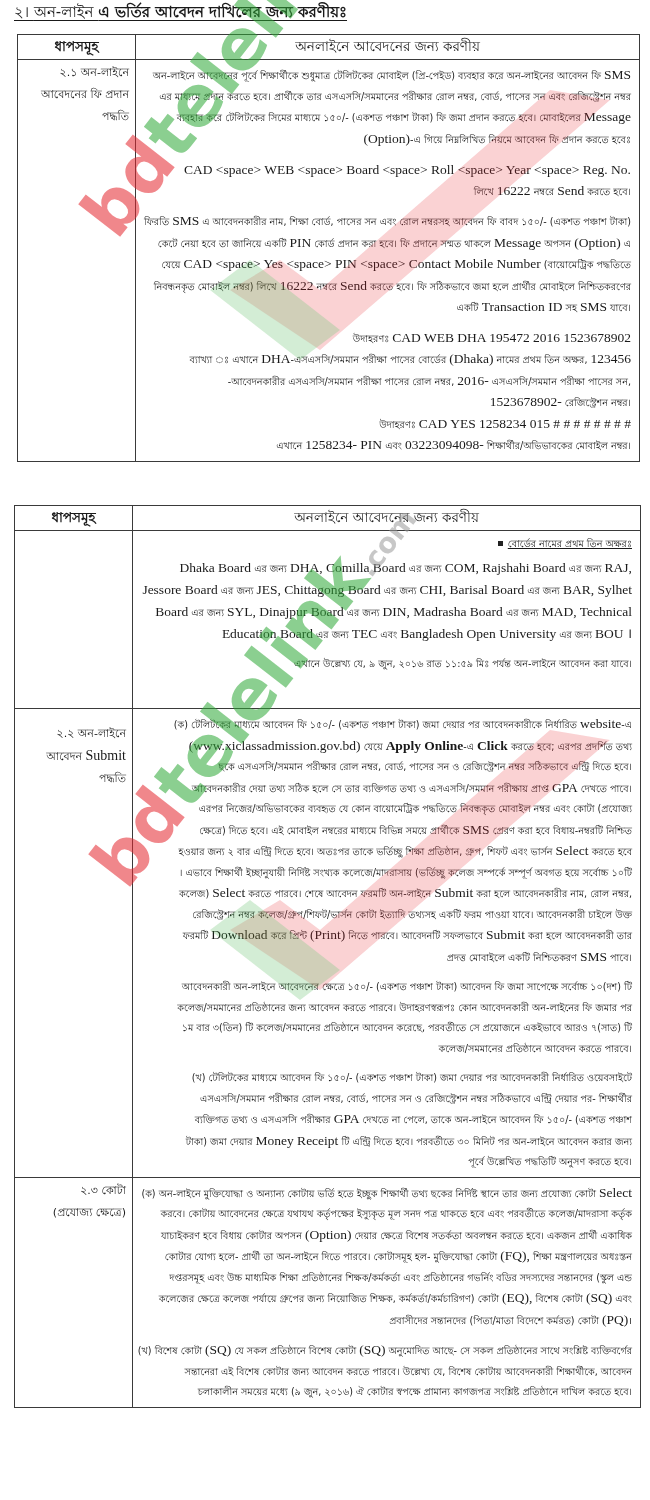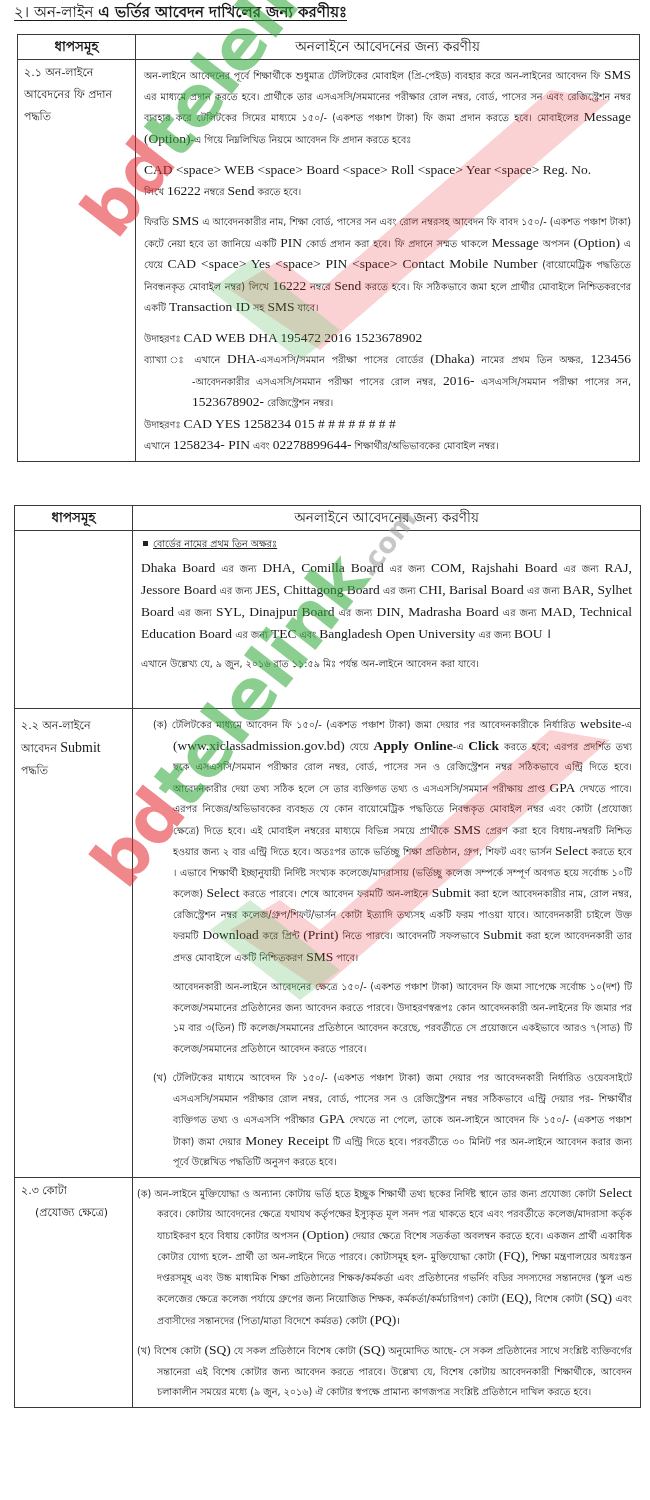--- a/index.html
+++ b/index.html
@@ -16,21 +16,21 @@
     white-space: nowrap;
   }
   .page-title .num { font-weight: normal; }
   .page-title .bold { font-weight: bold; }
 
   table.steps {
     position: absolute; border-collapse: collapse; table-layout: fixed;
     background: transparent;
   }
   table.steps td, table.steps th {
-    border: 1.5px solid #3a3a3a; vertical-align: top;
+    border: 1.5px solid #3a3a3a; vertical-align: top; text-align: right;
   }
   table.steps th {
     font-family: "DejaVu Sans", sans-serif;
     font-size: 13.5px; font-weight: normal; height: 24px; padding: 0 4px;
     text-align: center; vertical-align: middle;
   }
   table.steps th.c1 { font-weight: bold; }
   #t1 { left: 17px; top: 34px; width: 623px; }
   #t2 { left: 14px; top: 505px; width: 627px; }
   col.c1 { width: 118px; }
@@ -92,21 +92,21 @@
       <div>আবেদনের ফি প্রদান</div>
       <div>পদ্ধতি</div>
     </td>
     <td class="body">
       <p><span>অন-লাইনে আবেদনের পূর্বে শিক্ষার্থীকে শুধুমাত্র টেলিটকের মোবাইল (প্রি-পেইড) ব্যবহার করে অন-লাইনের আবেদন ফি </span><span class="e">SMS</span><span> এর মাধ্যমে প্রদান করতে হবে। প্রার্থীকে তার এসএসসি/সমমানের পরীক্ষার রোল নম্বর, বোর্ড, পাসের সন এবং রেজিস্ট্রেশন নম্বর ব্যবহার করে টেলিটকের সিমের মাধ্যমে ১৫০/- (একশত পঞ্চাশ টাকা) ফি জমা প্রদান করতে হবে। মোবাইলের </span><span class="e">Message (Option)</span><span>-এ গিয়ে নিম্নলিখিত নিয়মে আবেদন ফি প্রদান করতে হবেঃ</span></p>
       <p class="big"><span>CAD &lt;space&gt; WEB &lt;space&gt; Board &lt;space&gt; Roll &lt;space&gt; Year &lt;space&gt; Reg. No.</span><br><span style="font-family:'DejaVu Sans',sans-serif;font-size:9.6px">লিখে </span><span>16222</span><span style="font-family:'DejaVu Sans',sans-serif;font-size:9.6px"> নম্বরে </span><span>Send</span><span style="font-family:'DejaVu Sans',sans-serif;font-size:9.6px"> করতে হবে।</span></p>
       <p><span>ফিরতি </span><span class="e">SMS</span><span> এ আবেদনকারীর নাম, শিক্ষা বোর্ড, পাসের সন এবং রোল নম্বরসহ আবেদন ফি বাবদ ১৫০/- (একশত পঞ্চাশ টাকা) কেটে নেয়া হবে তা জানিয়ে একটি </span><span class="e">PIN</span><span> কোর্ড প্রদান করা হবে। ফি প্রদানে সম্মত থাকলে </span><span class="e">Message</span><span> অপসন </span><span class="e">(Option)</span><span> এ যেয়ে </span><span class="e">CAD &lt;space&gt; Yes &lt;space&gt; PIN &lt;space&gt; Contact Mobile Number</span><span> (বায়োমেট্রিক পদ্ধতিতে নিবন্ধনকৃত মোবাইল নম্বর) লিখে </span><span class="e">16222</span><span> নম্বরে </span><span class="e">Send</span><span> করতে হবে। ফি সঠিকভাবে জমা হলে প্রার্থীর মোবাইলে নিশ্চিতকরণের একটি </span><span class="e">Transaction ID</span><span> সহ </span><span class="e">SMS</span><span> যাবে।</span></p>
       <div><span>উদাহরণঃ </span><span class="e">CAD WEB DHA 195472  2016 1523678902</span></div>
       <div class="hang2"><span>ব্যাখ্যা ঃ এখানে </span><span class="e">DHA</span><span>-এসএসসি/সমমান পরীক্ষা পাসের বোর্ডের </span><span class="e">(Dhaka)</span><span> নামের প্রথম তিন অক্ষর, </span><span class="e">123456</span><span> -আবেদনকারীর এসএসসি/সমমান পরীক্ষা পাসের  রোল নম্বর, </span><span class="e">2016-</span><span> এসএসসি/সমমান পরীক্ষা পাসের সন, </span><span class="e">1523678902-</span><span> রেজিস্ট্রেশন নম্বর।</span></div>
       <div><span>উদাহরণঃ </span><span class="e">CAD YES 1258234 015 # # # # # # # #</span></div>
-      <div><span>এখানে </span><span class="e">1258234- PIN</span><span> এবং </span><span class="e">02278899644-</span><span> শিক্ষার্থীর/অভিভাবকের মোবাইল নম্বর।</span></div>
+      <div><span>এখানে </span><span class="e">1258234- PIN</span><span> এবং </span><span class="e">03223094098-</span><span> শিক্ষার্থীর/অভিভাবকের মোবাইল নম্বর।</span></div>
     </td>
   </tr>
 </tbody>
   </table>
 
 <table class="steps" id="t2">
   <colgroup>
       <col class="c1">
       <col>
     </colgroup>
@@ -117,21 +117,21 @@
   </tr>
   <tr style="height:178px">
     <td class="step"></td>
     <td class="body" style="">
       <div><span class="bullet-dot"></span><span class="bullet-head">বোর্ডের নামের প্রথম তিন অক্ষরঃ</span></div>
       <p class="big" id="board-list" style="margin-top:2px;"><span><span>Dhaka Board</span><span style="font-family: &quot;DejaVu Sans&quot;, sans-serif; font-size: 9.6px;"> এর জন্য </span><span>DHA,</span></span><span><span> Comilla Board</span><span style="font-family: &quot;DejaVu Sans&quot;, sans-serif; font-size: 9.6px;"> এর জন্য </span><span>COM,</span></span><span><span> Rajshahi Board</span><span style="font-family: &quot;DejaVu Sans&quot;, sans-serif; font-size: 9.6px;"> এর জন্য </span><span>RAJ,</span></span><span><span> Jessore Board</span><span style="font-family: &quot;DejaVu Sans&quot;, sans-serif; font-size: 9.6px;"> এর জন্য </span><span>JES,</span></span><span><span> Chittagong Board</span><span style="font-family: &quot;DejaVu Sans&quot;, sans-serif; font-size: 9.6px;"> এর জন্য </span><span>CHI,</span></span><span><span>  Barisal Board</span><span style="font-family: &quot;DejaVu Sans&quot;, sans-serif; font-size: 9.6px;"> এর জন্য </span><span>BAR,</span></span><span><span> Sylhet Board</span><span style="font-family: &quot;DejaVu Sans&quot;, sans-serif; font-size: 9.6px;"> এর জন্য </span><span>SYL,</span></span><span><span> Dinajpur Board</span><span style="font-family: &quot;DejaVu Sans&quot;, sans-serif; font-size: 9.6px;"> এর জন্য </span><span>DIN,</span></span><span><span>  Madrasha Board</span><span style="font-family: &quot;DejaVu Sans&quot;, sans-serif; font-size: 9.6px;"> এর জন্য  </span><span>MAD,</span></span><span><span> Technical Education Board</span><span style="font-family: &quot;DejaVu Sans&quot;, sans-serif; font-size: 9.6px;"> এর জন্য </span><span>TEC</span></span><span><span style="font-family: &quot;DejaVu Sans&quot;, sans-serif; font-size: 9.6px;"> এবং </span></span><span><span>Bangladesh Open University</span><span style="font-family: &quot;DejaVu Sans&quot;, sans-serif; font-size: 9.6px;"> এর জন্য  </span><span>BOU</span></span><span> ।</span></p>
       <p>এখানে উল্লেখ্য যে, ৯ জুন, ২০১৬ রাত ১১:৫৯ মিঃ পর্যন্ত অন-লাইনে আবেদন করা যাবে।</p>
     </td>
   </tr>
   <tr>
-    <td class="step" style="padding-top:6px">
+    <td class="step" style="padding-top:14px">
       <div>২.২ অন-লাইনে</div>
       <div class="en" style="font-family:'DejaVu Sans',sans-serif;font-size:11px" id="lbl22b"><span>আবেদন </span><span style="font-family: &quot;Liberation Serif&quot;, serif; font-size: 14px;">Submit</span></div>
       <div>পদ্ধতি</div>
     </td>
     <td class="body" style="padding-left:20px">
       <p class="hang"><span>(ক) </span><span>টেলিটকের মাধ্যমে আবেদন ফি ১৫০/- (একশত পঞ্চাশ টাকা) জমা দেয়ার পর আবেদনকারীকে নির্ধারিত </span><span class="e">website</span><span>-এ </span><span class="e">(www.xiclassadmission.gov.bd)</span><span> যেয়ে </span><span class="eb">Apply Online</span><span>-এ </span><span class="eb">Click</span><span> করতে হবে; এরপর প্রদর্শিত তথ্য ছকে এসএসসি/সমমান পরীক্ষার রোল নম্বর, বোর্ড, পাসের সন ও রেজিস্ট্রেশন নম্বর সঠিকভাবে এন্ট্রি দিতে হবে। আবেদনকারীর দেয়া তথ্য সঠিক হলে সে তার ব্যক্তিগত তথ্য ও এসএসসি/সমমান পরীক্ষায় প্রাপ্ত </span><span class="e">GPA</span><span> দেখতে পাবে। এরপর নিজের/অভিভাবকের ব্যবহৃত যে কোন বায়োমেট্রিক পদ্ধতিতে নিবন্ধকৃত মোবাইল নম্বর এবং কোটা (প্রযোজ্য ক্ষেত্রে) দিতে হবে। এই মোবাইল নম্বরের মাধ্যমে বিভিন্ন সময়ে প্রার্থীকে </span><span class="e">SMS</span><span> প্রেরণ করা হবে বিধায়-নম্বরটি নিশ্চিত হওয়ার জন্য ২ বার এন্ট্রি দিতে হবে। অতঃপর তাকে ভর্তিচ্ছু শিক্ষা প্রতিষ্ঠান,  গ্রুপ, শিফট এবং ভার্সন </span><span class="e">Select</span><span> করতে হবে । এভাবে শিক্ষার্থী ইচ্ছানুযায়ী নির্দিষ্ট সংখ্যক কলেজে/মাদরাসায় (ভর্তিচ্ছু কলেজ সম্পর্কে সম্পূর্ণ অবগত হয়ে সর্বোচ্চ ১০টি কলেজ) </span><span class="e">Select</span><span> করতে পারবে। শেষে আবেদন ফরমটি অন-লাইনে </span><span class="e">Submit</span><span> করা হলে আবেদনকারীর নাম, রোল নম্বর, রেজিস্ট্রেশন নম্বর কলেজ/গ্রুপ/শিফট/ভার্সন কোটা ইত্যাদি তথ্যসহ একটি ফরম পাওয়া যাবে। আবেদনকারী চাইলে উক্ত ফরমটি </span><span class="e">Download</span><span> করে প্রিন্ট </span><span class="e">(Print)</span><span> নিতে পারবে। আবেদনটি সফলভাবে </span><span class="e">Submit</span><span> করা হলে আবেদনকারী তার প্রদত্ত মোবাইলে একটি নিশ্চিতকরণ </span><span class="e">SMS</span><span> পাবে।</span></p>
       <p style="padding-left:20px">আবেদনকারী অন-লাইনে আবেদনের ক্ষেত্রে ১৫০/- (একশত পঞ্চাশ টাকা) আবেদন ফি জমা সাপেক্ষে সর্বোচ্চ ১০(দশ) টি কলেজ/সমমানের প্রতিষ্ঠানের জন্য আবেদন করতে পারবে। উদাহরণস্বরূপঃ কোন আবেদনকারী অন-লাইনের ফি জমার পর ১ম বার ৩(তিন) টি কলেজ/সমমানের প্রতিষ্ঠানে আবেদন করেছে, পরবর্তীতে সে প্রয়োজনে একইভাবে আরও ৭(সাত) টি কলেজ/সমমানের প্রতিষ্ঠানে আবেদন করতে পারবে।</p>
       <p class="hang tight"><span>(খ) </span><span>টেলিটকের মাধ্যমে আবেদন ফি ১৫০/- (একশত পঞ্চাশ টাকা) জমা দেয়ার পর আবেদনকারী নির্ধারিত ওয়েবসাইটে এসএসসি/সমমান পরীক্ষার রোল নম্বর, বোর্ড,  পাসের সন ও রেজিস্ট্রেশন নম্বর সঠিকভাবে এন্ট্রি দেয়ার পর- শিক্ষার্থীর ব্যক্তিগত তথ্য ও এসএসসি পরীক্ষার </span><span class="e">GPA</span><span> দেখতে না পেলে, তাকে অন-লাইনে আবেদন ফি ১৫০/- (একশত পঞ্চাশ টাকা) জমা দেয়ার </span><span class="e">Money Receipt</span><span> টি এন্ট্রি দিতে হবে। পরবর্তীতে ৩০ মিনিট পর অন-লাইনে আবেদন করার জন্য পূর্বে উল্লেখিত পদ্ধতিটি অনুসণ করতে হবে।</span></p>
     </td>
   </tr>

